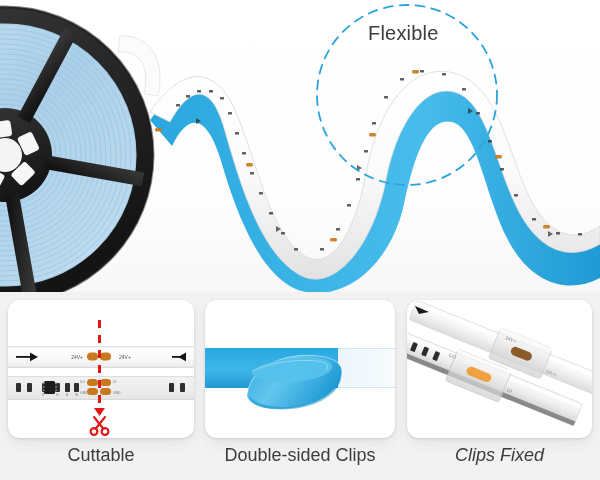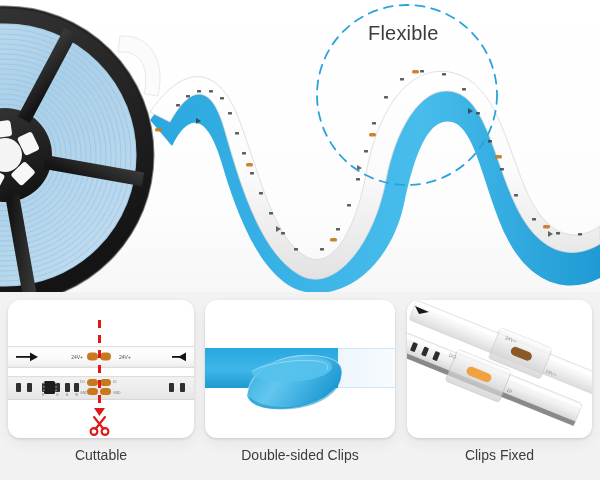--- a/index.html
+++ b/index.html
@@ -32,25 +32,25 @@
     background:#ffffff;border-radius:12px;
     box-shadow:0 1px 3px rgba(0,0,0,.13), 0 6px 14px rgba(0,0,0,.05);
     overflow:hidden;
   }
   .p1{left:8px;width:186px;}
   .p2{left:205px;width:190px;}
   .p3{left:407px;width:185px;}
 
   .caption{
     position:absolute;top:150px;height:26px;line-height:26px;
-    text-align:center;font-size:14px;color:#3c3c3c;
+    text-align:center;font-size:18px;color:#3c3c3c;
   }
   .c1{left:8px;width:186px;}
   .c2{left:205px;width:190px;}
-  .c3{left:407px;width:185px;}
+  .c3{left:407px;width:185px;font-style:italic;}
 
   .panel svg{position:absolute;left:0;top:0;}
 </style>
 </head>
 <body>
 
 <div class="stage">
 
   <div class="hero">
 

